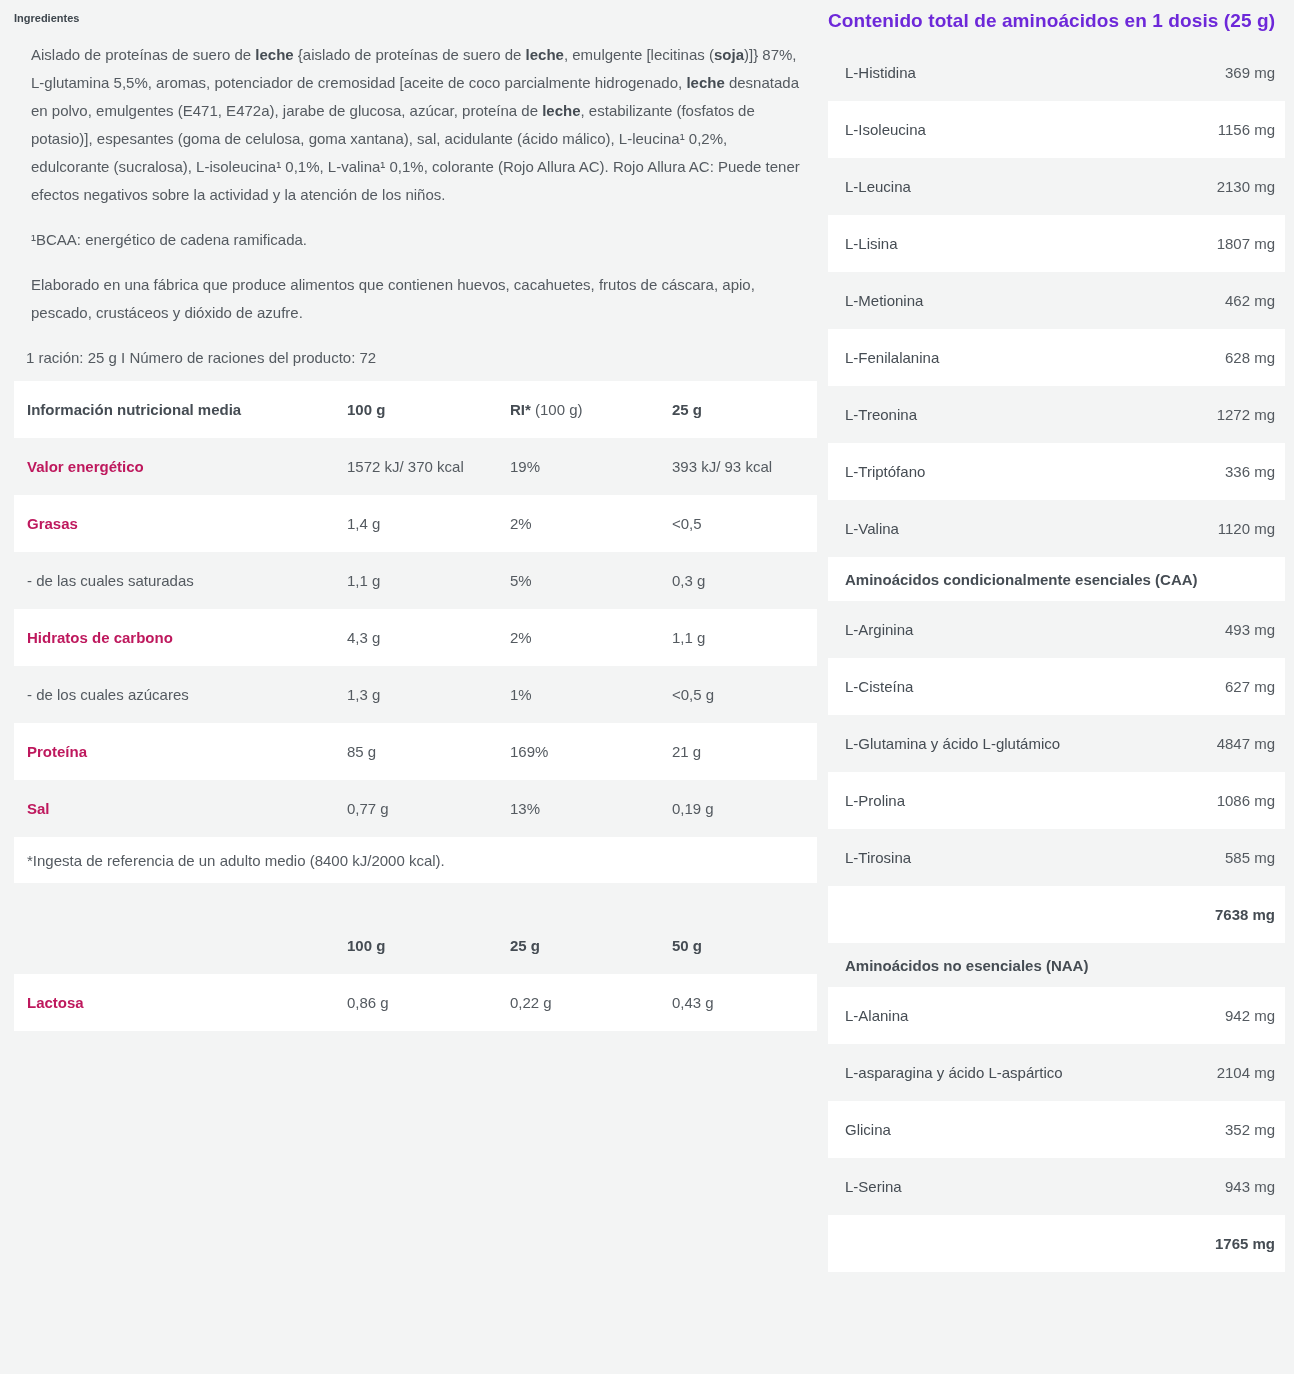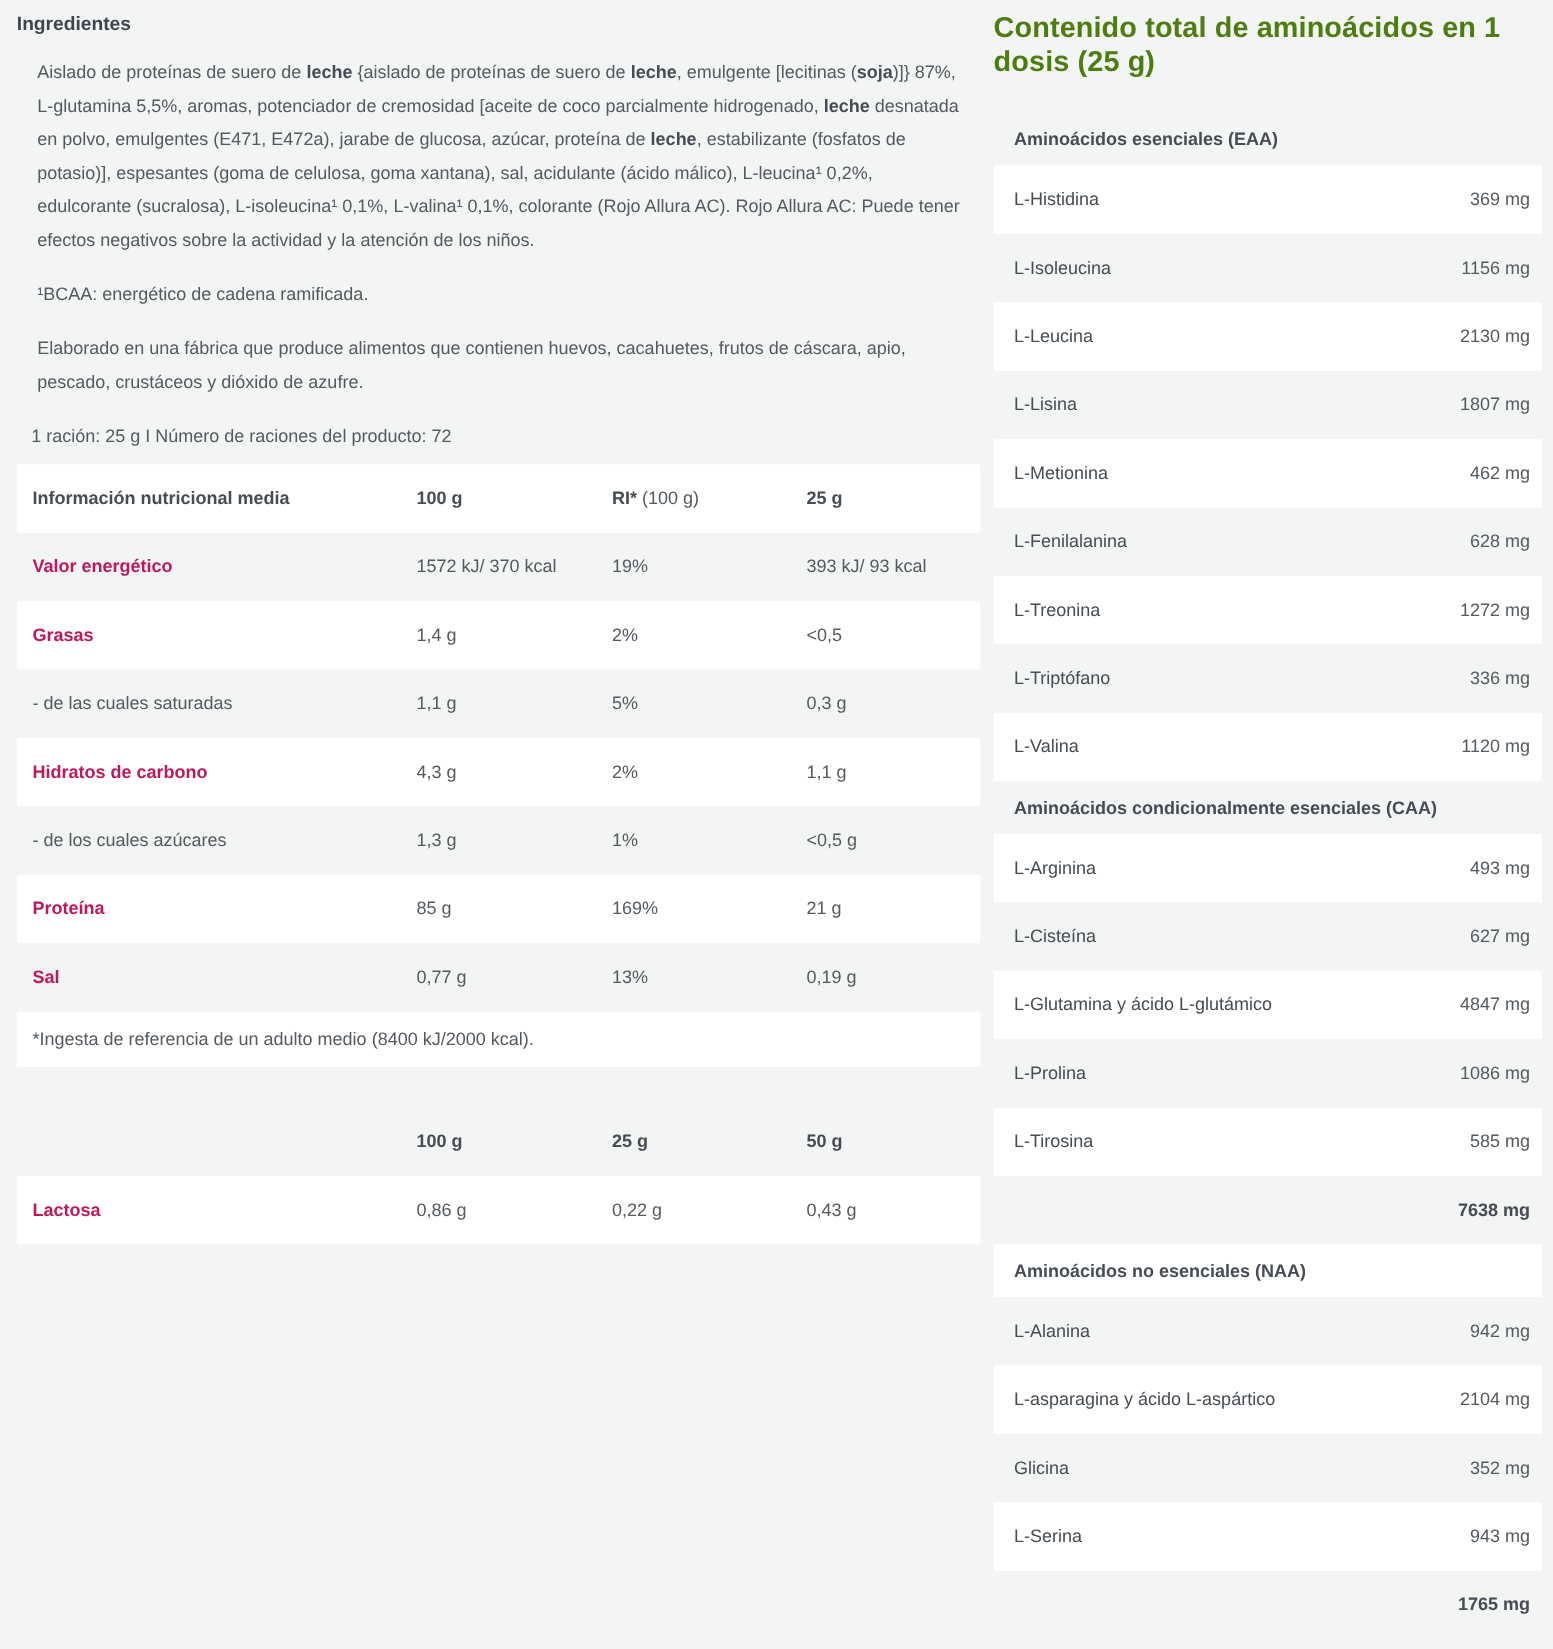--- a/index.html
+++ b/index.html
@@ -9,21 +9,21 @@
     color:#545a60;
     font-family:"Liberation Sans","DejaVu Sans",sans-serif;
     font-size:15px;
     -webkit-font-smoothing:antialiased;
   }
   .page{display:flex;gap:11px;padding:0 9px 0 14px;box-sizing:border-box;}
   .col-left{flex:0 0 803px;width:803px;}
   .col-right{flex:0 0 457px;width:457px;}
 
   
-  .h-left{font-size:16px;font-weight:700;color:#3e464d;margin:12px 0 13px;}
+  .h-left{font-size:11px;font-weight:700;color:#3e464d;margin:12px 0 13px;}
   .para{margin:17px;line-height:28px;}
   .para strong,b,strong{color:#454c53;}
   .serving{margin:17px 0 9px;padding-left:12px;line-height:28px;}
 
   .tbl .trow{
     display:grid;
     grid-template-columns:333px 163px 162px 145px;
     align-items:center;
     min-height:57px;
   }
@@ -31,21 +31,21 @@
   .tbl .c1{padding-left:13px;}
   .tbl1 .trow:nth-child(odd){background:#ffffff;}
   .tbl2{margin-top:34px;}
   .tbl2 .trow:nth-child(even){background:#ffffff;}
   .tbl .hcell{font-weight:700;color:#454c53;}
   .tbl .hcell .hnorm{font-weight:400;color:#545a60;}
   .tbl .lbl-strong{font-weight:700;color:#be185d;}
   .tbl .trow.tfoot{grid-template-columns:1fr;min-height:46px;}
 
   
-  .h-right{font-size:24px;font-weight:700;color:#4d7c0f;margin:10px 0 28px;letter-spacing:.1px;}
+  .h-right{font-size:19px;font-weight:700;color:#6d28d9;margin:10px 0 12px;letter-spacing:.1px;}
   .alist .arow{
     display:flex;align-items:center;
     min-height:57px;
     padding:0 10px 0 17px;
   }
   .alist .arow:nth-child(even){background:#ffffff;}
   .alist .arow.sub{min-height:44px;font-weight:700;color:#454c53;}
   .alist .albl{font-weight:400;color:#454c53;padding-right:12px;}
   .alist .aval{margin-left:auto;white-space:nowrap;}
   .alist .arow.total .aval{font-weight:700;color:#454c53;}
@@ -126,23 +126,20 @@
           <div class="cell">0,86 g</div>
           <div class="cell">0,22 g</div>
           <div class="cell">0,43 g</div>
         </div>
       </div>
   </div>
 
   <div class="col-right">
     <h2 class="h-right">Contenido total de aminoácidos en 1 dosis (25 g)</h2>
     <div class="alist" id="amino-list">
-        <div class="arow sub">
-          <span>Aminoácidos esenciales (EAA)</span>
-        </div>
         <div class="arow">
           <span class="albl">L-Histidina</span>
           <span class="aval">369 mg</span>
         </div>
         <div class="arow">
           <span class="albl">L-Isoleucina</span>
           <span class="aval">1156 mg</span>
         </div>
         <div class="arow">
           <span class="albl">L-Leucina</span>

